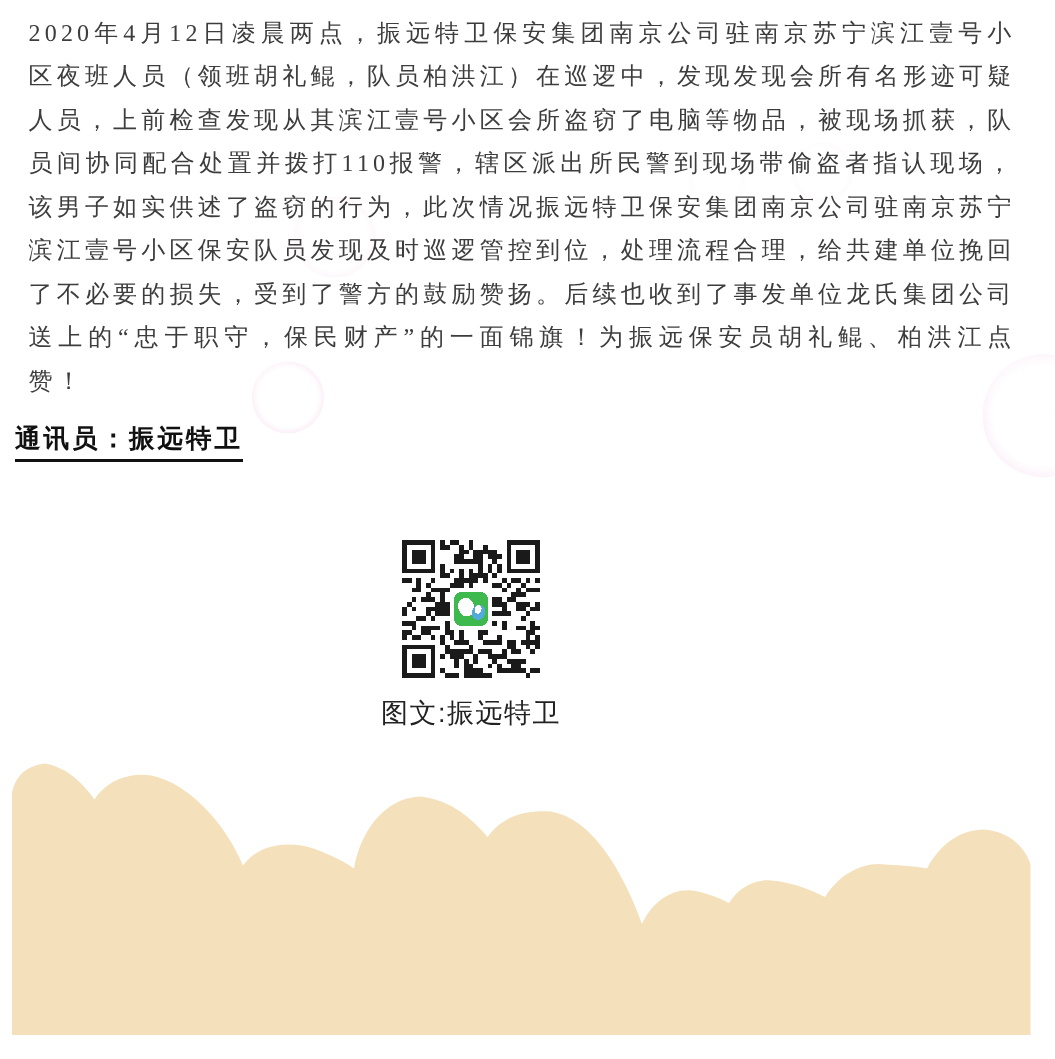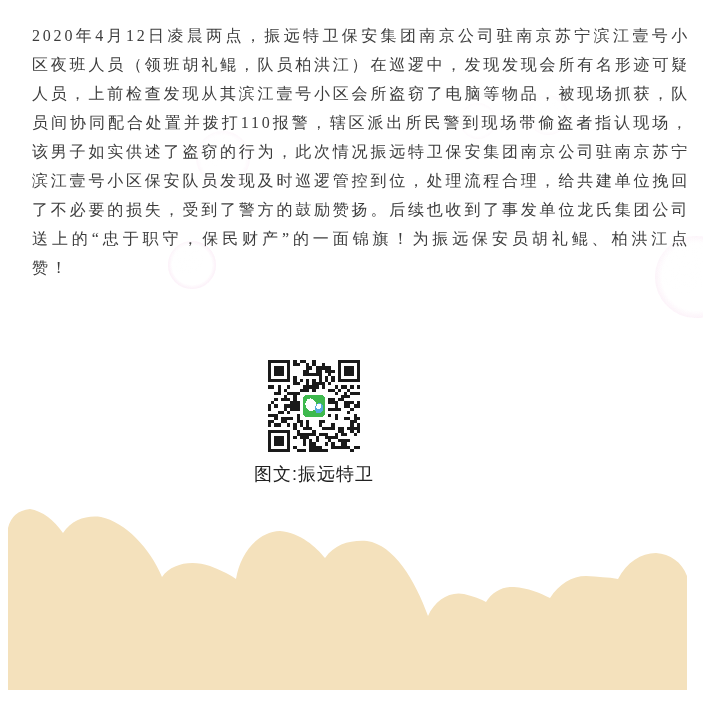--- a/index.html
+++ b/index.html
@@ -9,21 +9,21 @@
     font-family:"Liberation Serif","DejaVu Serif",serif;
     position:relative;
     overflow:hidden;
   }
   .page{position:absolute;inset:0;}
 
   
   .article-text{
     position:absolute;
     top:8px;left:19px;width:658px;
-    margin:13px;
+    margin:0;
     font-size:16px;
     line-height:29px;
     letter-spacing:2.8px;
     color:#3d3d3d;
     text-align:justify;
     z-index:2;
   }
   .correspondent{
     position:absolute;
     top:281px;left:10px;
@@ -86,20 +86,21 @@
 <div class="page">
 
   <div class="bubble b1"></div>
   <div class="bubble b2"></div>
   <div class="bubble b3"></div>
   <div class="bubble b4"></div>
   <div class="bubble b5"></div>
 
   <p class="article-text">2020年4月12日凌晨两点，振远特卫保安集团南京公司驻南京苏宁滨江壹号小区夜班人员（领班胡礼鲲，队员柏洪江）在巡逻中，发现发现会所有名形迹可疑人员，上前检查发现从其滨江壹号小区会所盗窃了电脑等物品，被现场抓获，队员间协同配合处置并拨打110报警，辖区派出所民警到现场带偷盗者指认现场，该男子如实供述了盗窃的行为，此次情况振远特卫保安集团南京公司驻南京苏宁滨江壹号小区保安队员发现及时巡逻管控到位，处理流程合理，给共建单位挽回了不必要的损失，受到了警方的鼓励赞扬。后续也收到了事发单位龙氏集团公司送上的“忠于职守，保民财产”的一面锦旗！为振远保安员胡礼鲲、柏洪江点赞！</p>
 
+  <div class="correspondent">通讯员：振远特卫</div>
 
   <figure class="qr-block">
     <span class="qr-wrap">
       <svg viewBox="0 0 29 29" xmlns="http://www.w3.org/2000/svg" aria-hidden="true">
         <rect x="0" y="0" width="29" height="29" fill="#ffffff"></rect>
 
         <g id="qr-modules" fill="#1a1a1a">
             <rect x="8" y="6" width="1" height="1"></rect>
             <rect x="6" y="8" width="1" height="1"></rect>
             <rect x="10" y="6" width="1" height="1"></rect>

